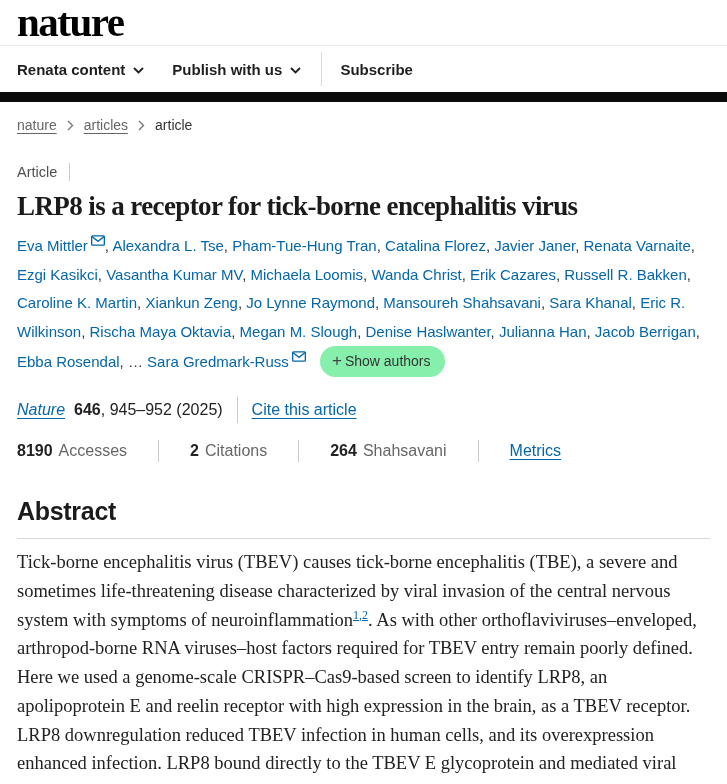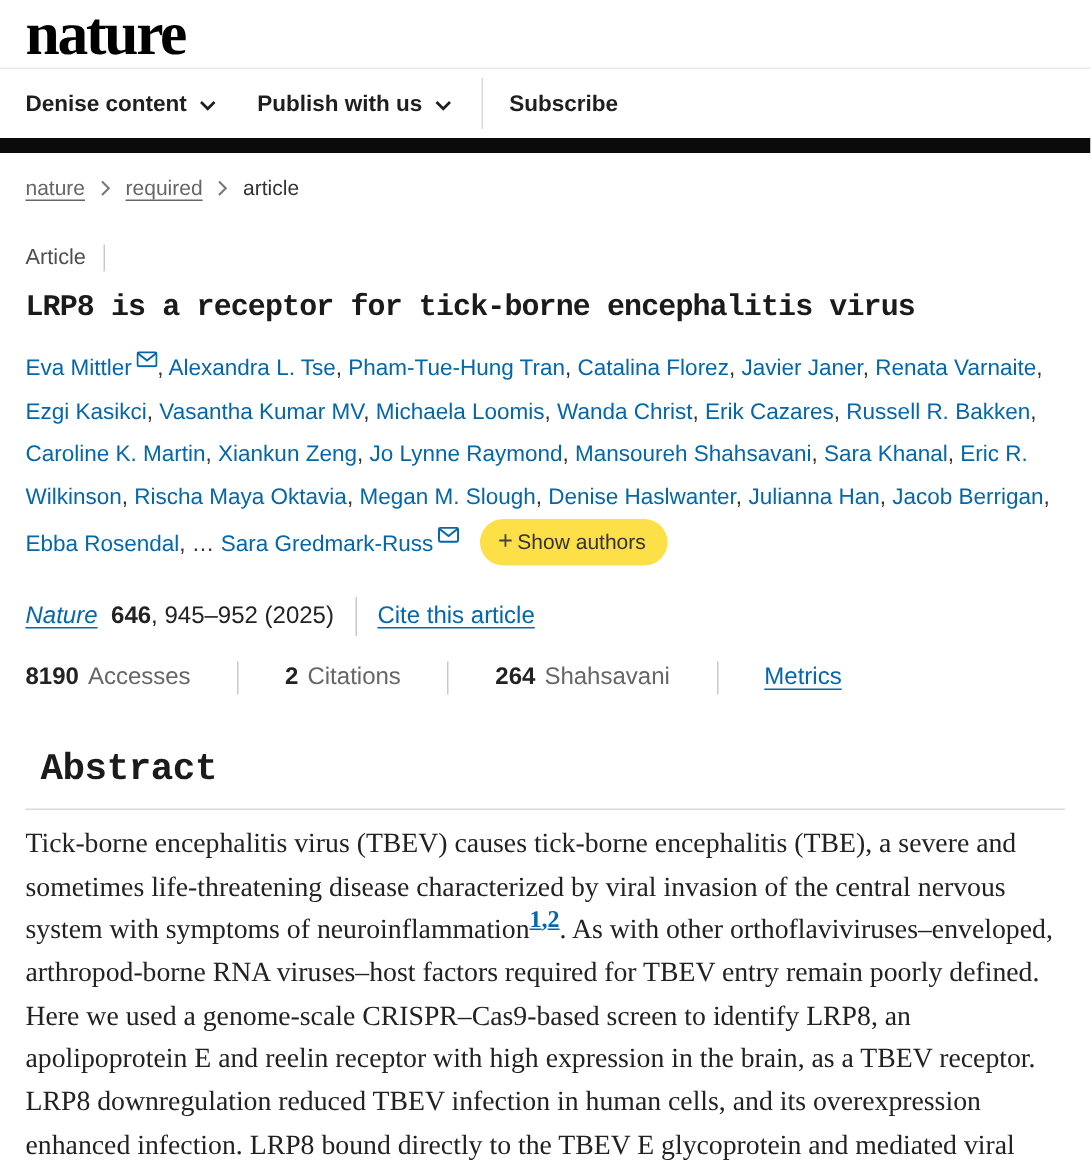--- a/index.html
+++ b/index.html
@@ -34,70 +34,70 @@
   .bc-link { color:#666; text-decoration:underline; text-underline-offset:3px; text-decoration-thickness:1px; }
   .bc-current { color:#333; }
   .bc-sep { display:inline-flex; align-items:center; }
 
   .meta-line { margin-top:30px; font-size:14.5px; color:#4f4f4f; display:flex; align-items:center; }
   .vdiv { width:1px; height:18px; background:#c9c9c9; margin:0 12px; display:inline-block; flex:none; }
   .vdiv.tall { height:26px; margin:0 14px; }
   .vdiv.mid  { height:22px; margin:0 14px; }
 
   h1.title {
-    font-family:Liberation Mono, monospace; font-weight:700;
-    font-size:20px; letter-spacing:-0.6px; line-height:32px;
+    font-family:Liberation Serif, serif; font-weight:700;
+    font-size:27px; letter-spacing:-0.6px; line-height:32px;
     color:#1b1b1b; margin:9px 0 0 0;
   }
 
   .authors { font-size:15px; line-height:28.6px; margin:10px 0 0 0; color:#333; max-width:694px; }
   .author-link { color:#0566a9; text-underline-offset:2.5px; text-decoration-thickness:1px; }
   .env-icon { margin-left:3px; vertical-align:5px; display:inline-block; line-height:0; }
   .show-authors {
-    display:inline-block; margin-left:10px; background:#fde047; border:none;
+    display:inline-block; margin-left:10px; background:#86efac; border:none;
     border-radius:16px; padding:5px 14px 6px 12px; font-size:14px; color:#333;
     font-family:"Liberation Sans", sans-serif; cursor:pointer; vertical-align:1px;
   }
   .show-authors .plus { font-size:17px; font-weight:400; margin-right:3px; color:#444; }
 
   .citation { margin-top:20px; font-size:16px; display:flex; align-items:center; color:#222; }
   .journal { font-style:italic; color:#0566a9; text-decoration:underline; text-underline-offset:3px; margin-right:9px; }
   .volume { font-weight:700; }
   .blue-link { color:#0566a9; text-decoration:underline; text-underline-offset:3px; text-decoration-thickness:1px; }
 
   .metrics { margin-top:17px; font-size:16px; display:flex; align-items:center;gap:17px; }
   .metric b { color:#222; font-weight:700; }
   .metric .mlabel { color:#666; margin-left:6px; }
 
   .abstract h2 {
-    font-family:Liberation Mono, monospace; font-weight:700;
+    font-family:Liberation Sans, sans-serif; font-weight:700;
     font-size:25px; letter-spacing:-0.3px; color:#1b1b1b;
-    margin:35px 0 0 10px;
+    margin:35px 0 0 0;
   }
   .abstract hr { border:none; border-top:1px solid #d9d9d9; margin:12px 0 9px 0; }
   .abstract-text {
     font-family:"Liberation Serif", serif;
     font-size:18.5px; line-height:28.7px; color:#222;
     margin:0; max-width:694px;
   }
-  .abstract-text sup { font-size:16px; line-height:0;font-weight:bold; }
+  .abstract-text sup { font-size:12px; line-height:0; }
   .abstract-text sup a { color:#0566a9; text-decoration:underline; }
   .abstract-text sup .ref-comma { color:#0566a9; }
 </style>
 </head>
 <body>
 
 <header>
   <div class="masthead">
     <a class="logo">nature</a>
   </div>
   <nav class="navbar">
     <div id="nav-items" style="display:flex;align-items:center;">
         <a class="nav-item">
-          <span>Denise content</span>
+          <span>Renata content</span>
           <svg width="11" height="7" viewBox="0 0 11 7">
             <polyline points="1,1 5.5,5.5 10,1" fill="none" stroke="#1f1f1f" stroke-width="1.8"></polyline>
           </svg>
         </a>
         <a class="nav-item">
           <span>Publish with us</span>
           <svg width="11" height="7" viewBox="0 0 11 7">
             <polyline points="1,1 5.5,5.5 10,1" fill="none" stroke="#1f1f1f" stroke-width="1.8"></polyline>
           </svg>
         </a>
@@ -109,21 +109,21 @@
 </header>
 
 <main>
   <nav class="breadcrumb" id="breadcrumb">
       <a class="bc-link">nature</a>
       <span class="bc-sep">
         <svg width="7" height="11" viewBox="0 0 7 11">
           <polyline points="1,1 5.5,5.5 1,10" fill="none" stroke="#777" stroke-width="1.4"></polyline>
         </svg>
       </span>
-      <a class="bc-link">required</a>
+      <a class="bc-link">articles</a>
       <span class="bc-sep">
         <svg width="7" height="11" viewBox="0 0 7 11">
           <polyline points="1,1 5.5,5.5 1,10" fill="none" stroke="#777" stroke-width="1.4"></polyline>
         </svg>
       </span>
       <span class="bc-current">article</span>
     </nav>
 
   <div class="meta-line">
     <span>Article</span>

